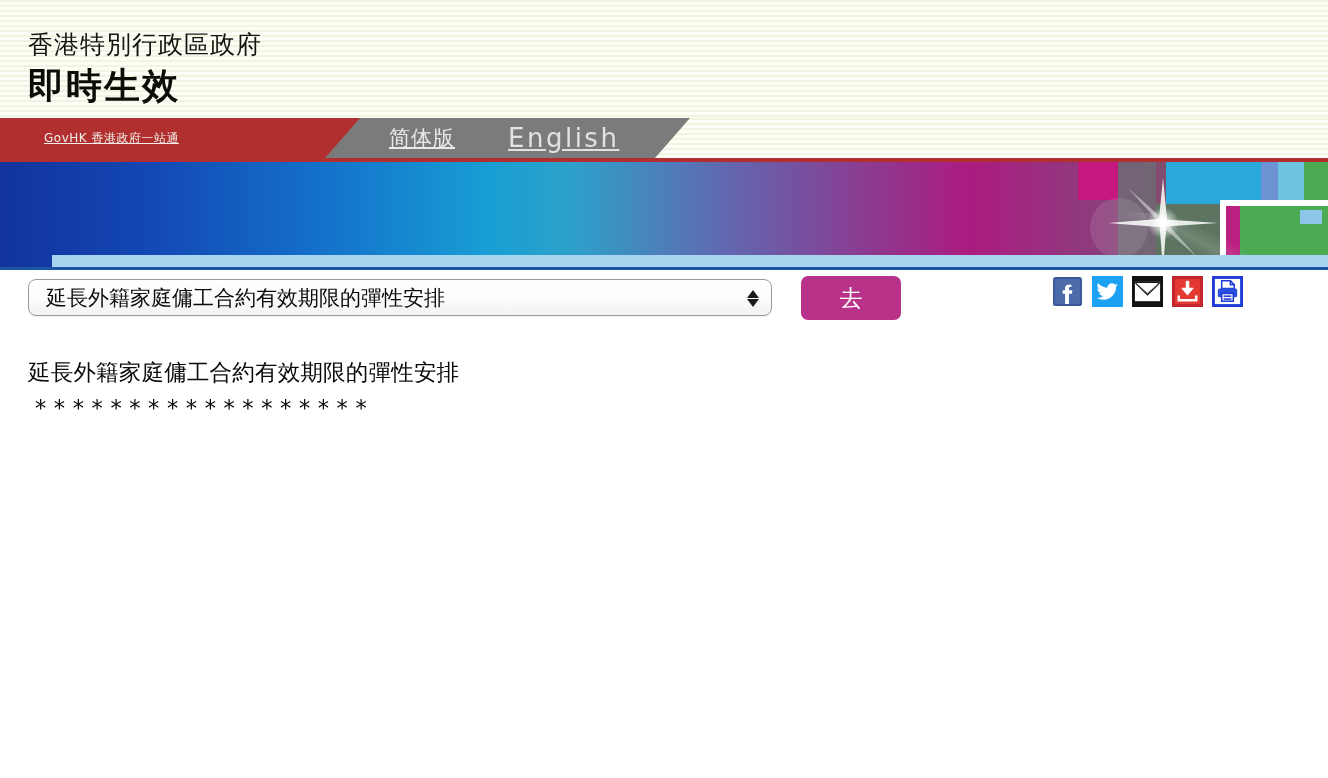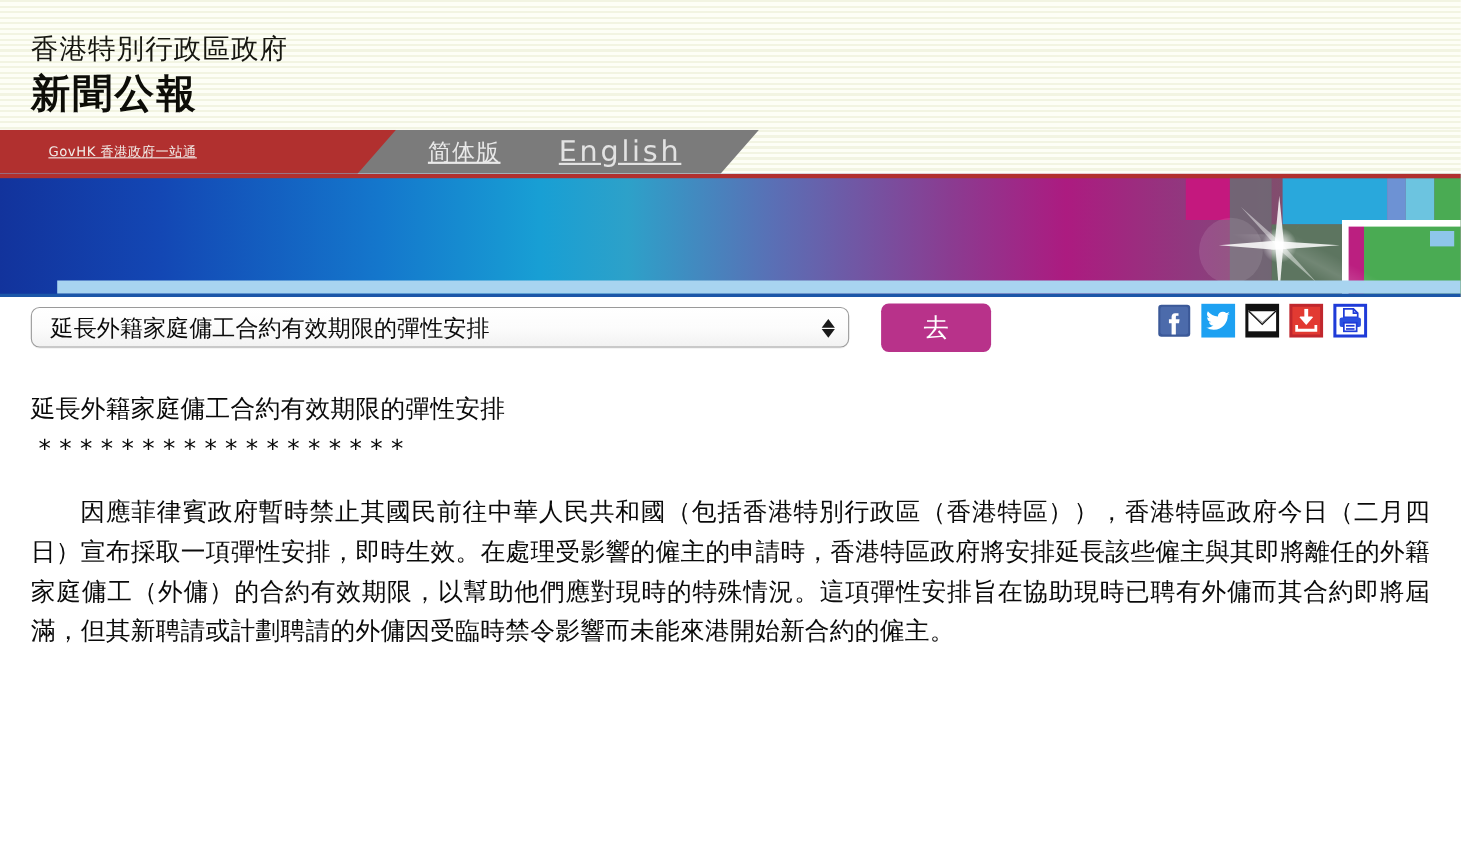--- a/index.html
+++ b/index.html
@@ -276,21 +276,21 @@
     text-justify: inter-character;
     text-indent: 2em;
   }
 </style>
 </head>
 <body>
 
 <div id="masthead">
   <div id="masthead-inner">
     <div class="site-kicker">香港特別行政區政府</div>
-    <div class="site-title">新聞公報</div>
+    <div class="site-title">即時生效</div>
   </div>
 </div>
 
 <div id="govnav">
   <div id="govnav-gray"></div>
   <div id="govnav-red"></div>
   <a id="govhk-label" href="#">GovHK 香港政府一站通</a>
   <a id="lang-sc" href="#">简体版</a>
   <a id="lang-en" href="#">English</a>
 </div>
@@ -379,14 +379,13 @@
       <rect x="12" y="20" width="8" height="1.6" fill="#1f3bd8"></rect>
       <rect x="12" y="23" width="8" height="1.6" fill="#1f3bd8"></rect>
     </svg>
 
   </div>
 </div>
 
 <div id="article">
   <div id="headline">延長外籍家庭傭工合約有效期限的彈性安排</div>
   <div id="stars">******************</div>
-  <p class="para">因應菲律賓政府暫時禁止其國民前往中華人民共和國（包括香港特別行政區（香港特區）），香港特區政府今日（二月四日）宣布採取一項彈性安排，即時生效。在處理受影響的僱主的申請時，香港特區政府將安排延長該些僱主與其即將離任的外籍家庭傭工（外傭）的合約有效期限，以幫助他們應對現時的特殊情況。這項彈性安排旨在協助現時已聘有外傭而其合約即將屆滿，但其新聘請或計劃聘請的外傭因受臨時禁令影響而未能來港開始新合約的僱主。</p>
 </div>
 
 </body></html>

